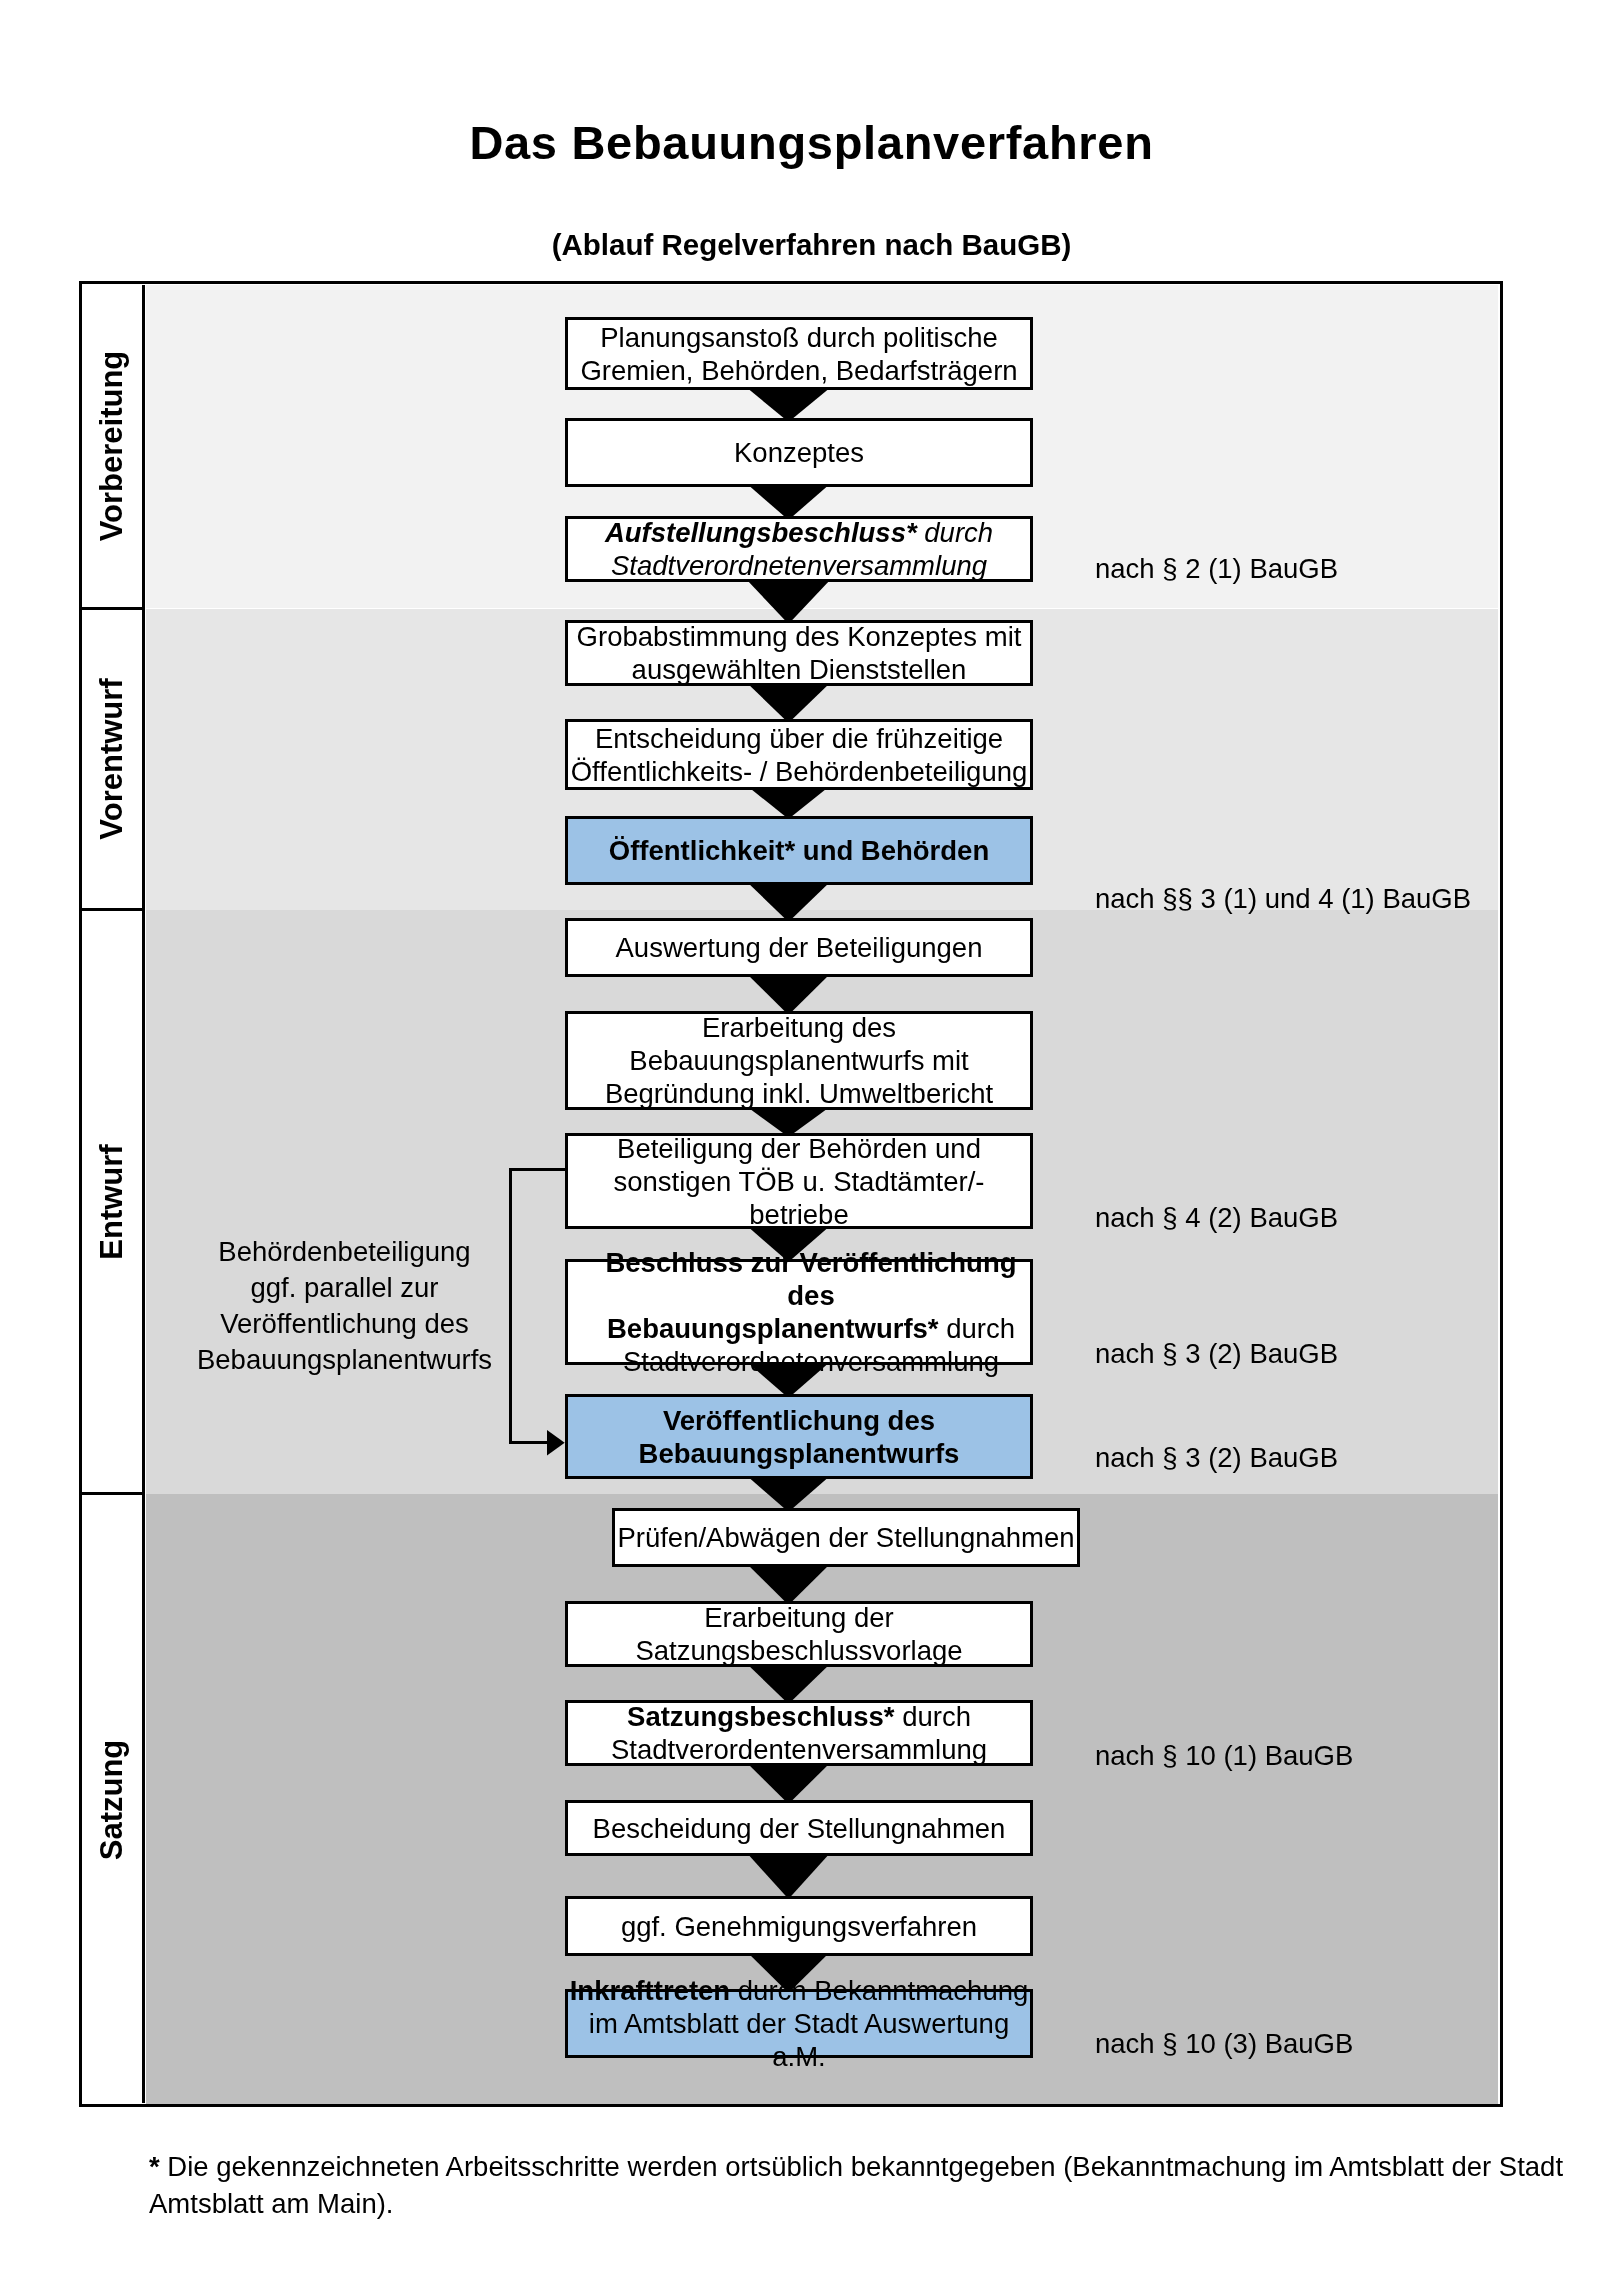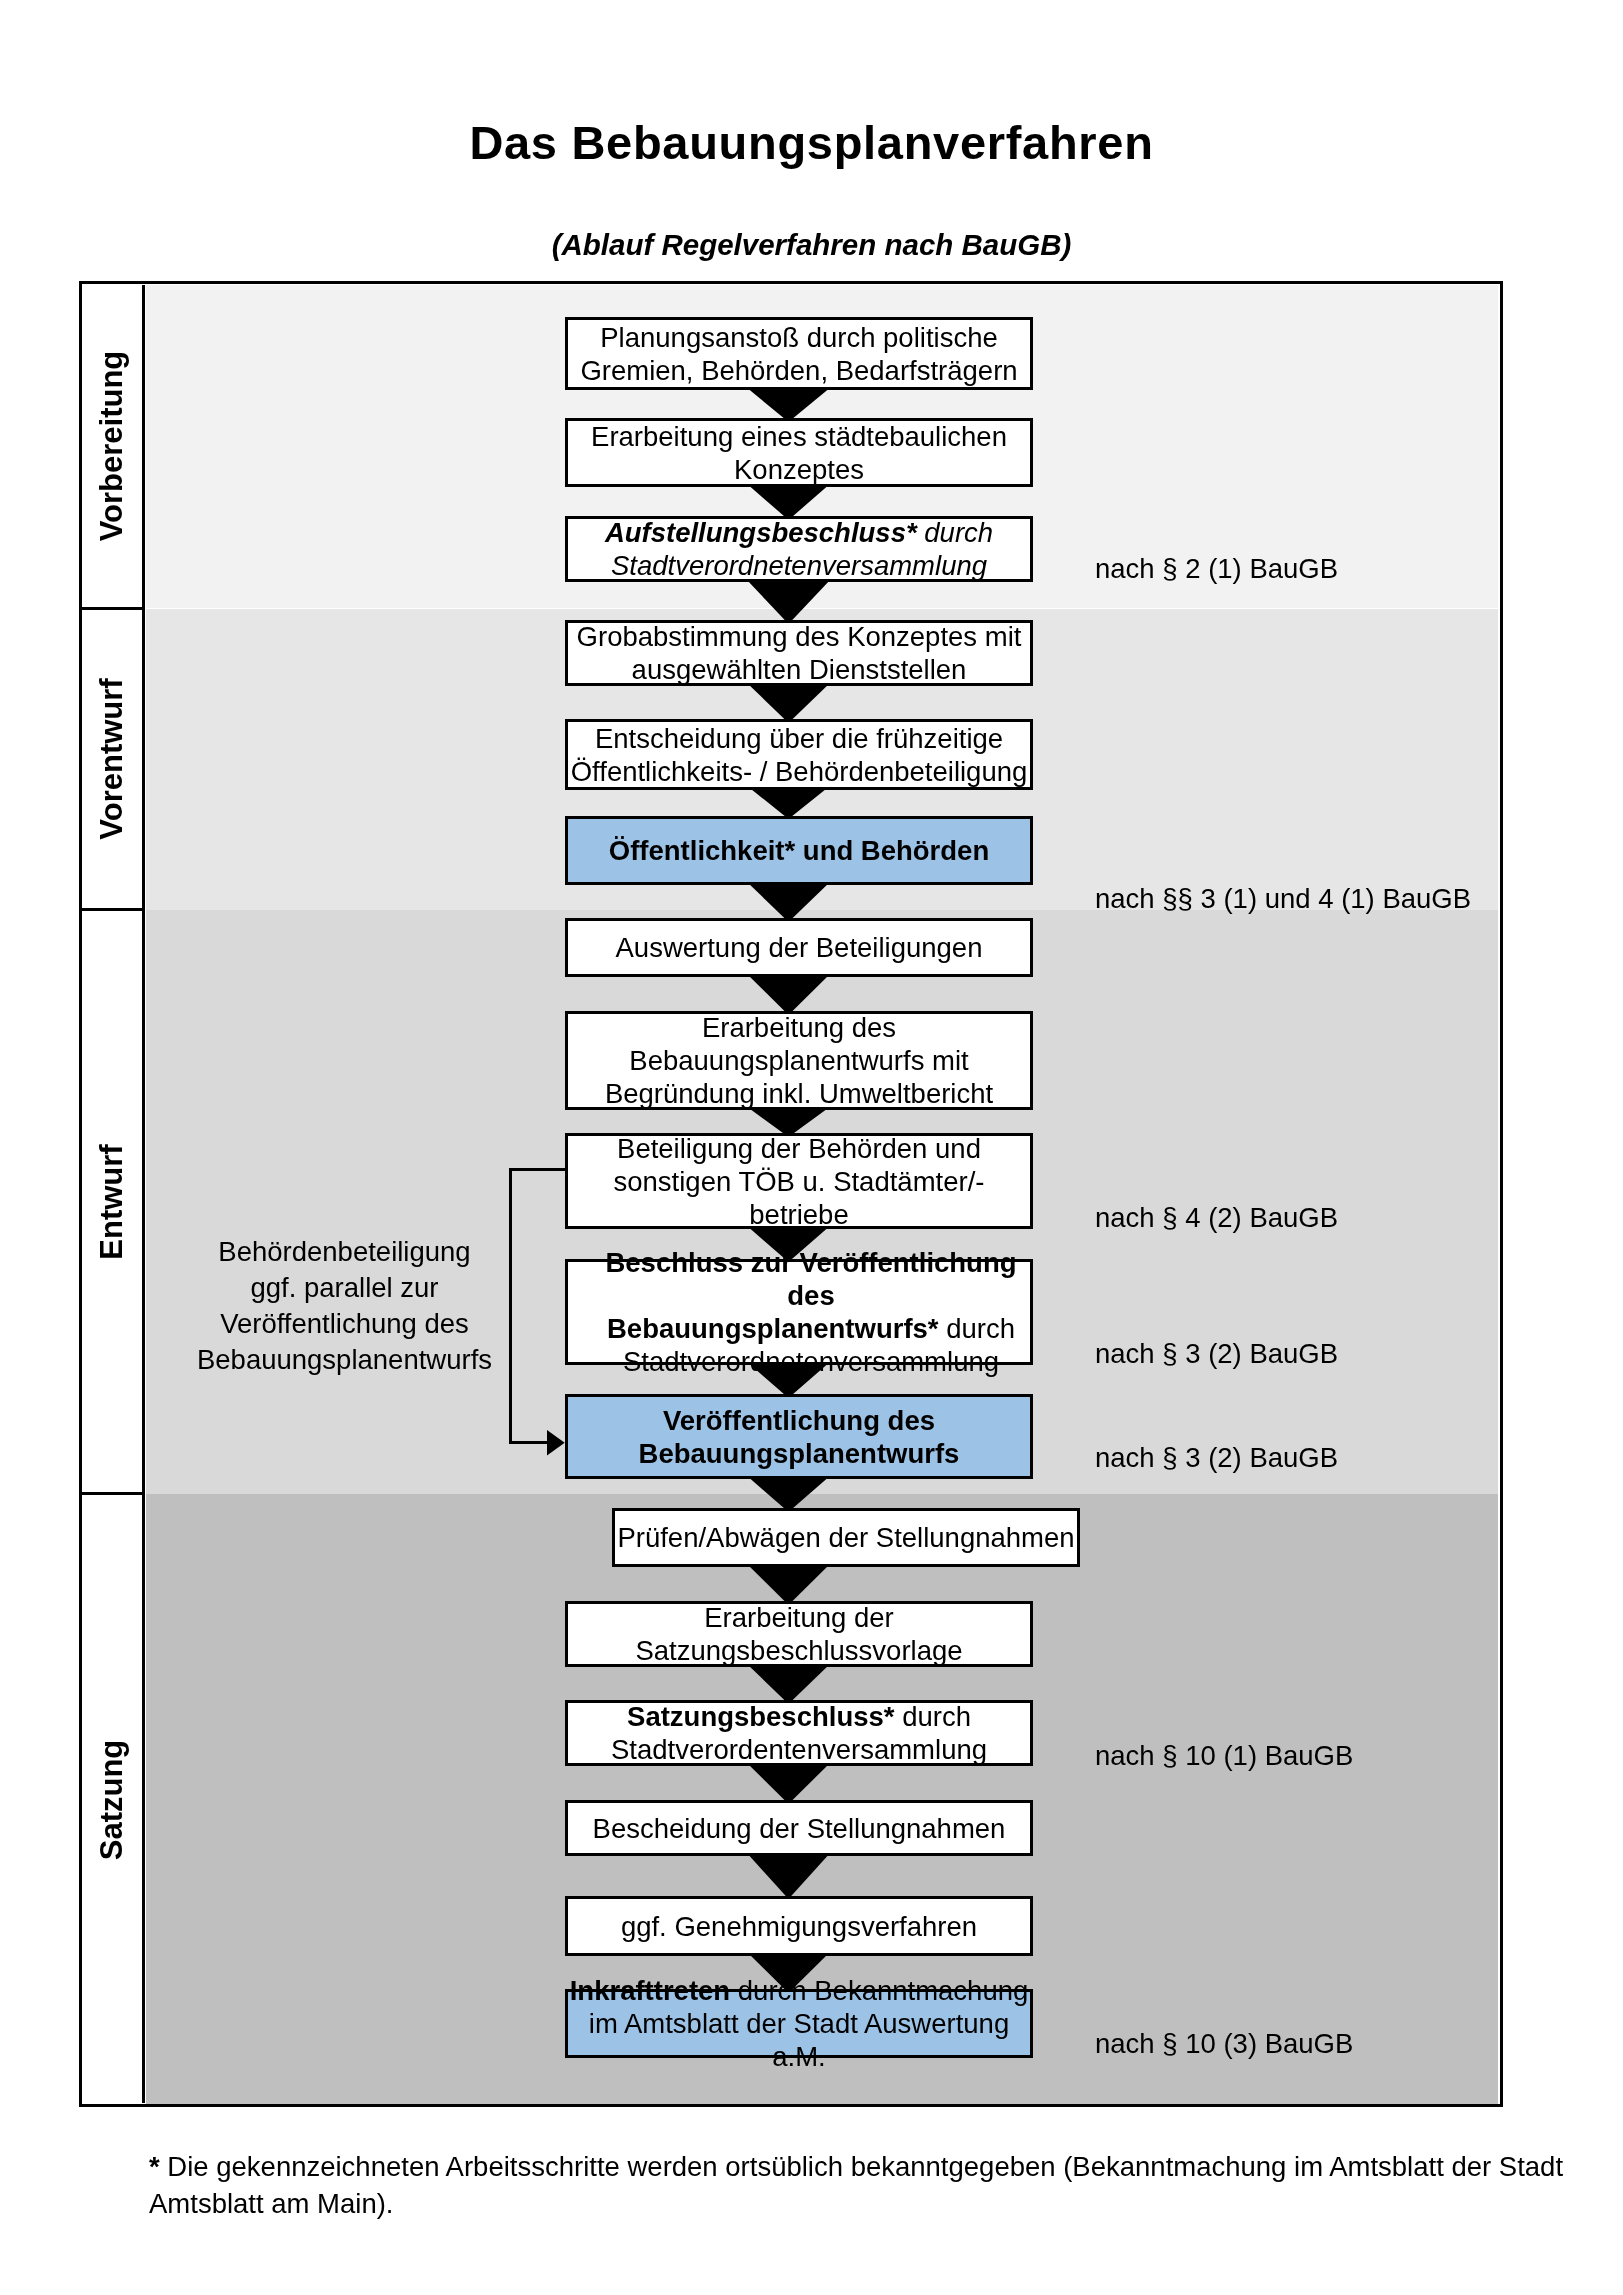--- a/index.html
+++ b/index.html
@@ -1,19 +1,19 @@
 <!DOCTYPE html>
 <html style="font-size:10.5px"><head>
 <meta charset="utf-8">
 <style>
   html,body{margin:0;padding:0;background:#ffffff;}
   body{width:1623px;height:2295px;position:relative;font-family:"Liberation Sans",sans-serif;color:#000;}
 
   .page-title{position:absolute;top:115px;left:0;width:1623px;text-align:center;font-size:47px;font-weight:bold;letter-spacing:0.7px;}
-  .page-subtitle{position:absolute;top:228px;left:0;width:1623px;text-align:center;font-size:29.5px;font-weight:bold;font-style:italic;}
+  .page-subtitle{position:absolute;top:228px;left:0;width:1623px;text-align:center;font-size:29.5px;font-weight:bold;}
 
   
   .frame{position:absolute;left:79px;top:281px;width:1424px;height:1826px;border:3.9px solid #000;box-sizing:border-box;z-index:20;pointer-events:none;}
 
   
   .labelcol{position:absolute;left:82px;top:285px;width:63px;height:1818px;background:#ffffff;border-right:3.3px solid #000;box-sizing:border-box;z-index:2;}
   .lsep{position:absolute;left:82px;width:63px;height:3.3px;background:#000;z-index:3;}
   .sep1{top:607px;} .sep2{top:908px;} .sep3{top:1492px;}
   .phase{position:absolute;left:82px;width:60px;display:flex;align-items:center;justify-content:center;z-index:3;}
   .phase span{transform:rotate(-90deg);white-space:nowrap;font-weight:bold;font-size:31px;}
@@ -89,21 +89,20 @@
   </div>
 <div class="phase ph4">
     <span>Satzung</span>
   </div>
 
 <div class="box s0">
   <div class="ln"><span>Planungsanstoß durch politische</span></div>
   <div class="ln"><span>Gremien, Behörden, Bedarfsträgern</span></div>
 </div>
 <div class="box s1">
-  <div class="ln"><span>Erarbeitung eines städtebaulichen</span></div>
   <div class="ln"><span>Konzeptes</span></div>
 </div>
 <div class="box s2">
   <div class="ln"><b>Aufstellungsbeschluss*</b><span> durch</span></div>
   <div class="ln"><span>Stadtverordnetenversammlung</span></div>
 </div>
 <div class="box s3">
   <div class="ln"><span>Grobabstimmung des Konzeptes mit</span></div>
   <div class="ln"><span>ausgewählten Dienststellen</span></div>
 </div>

